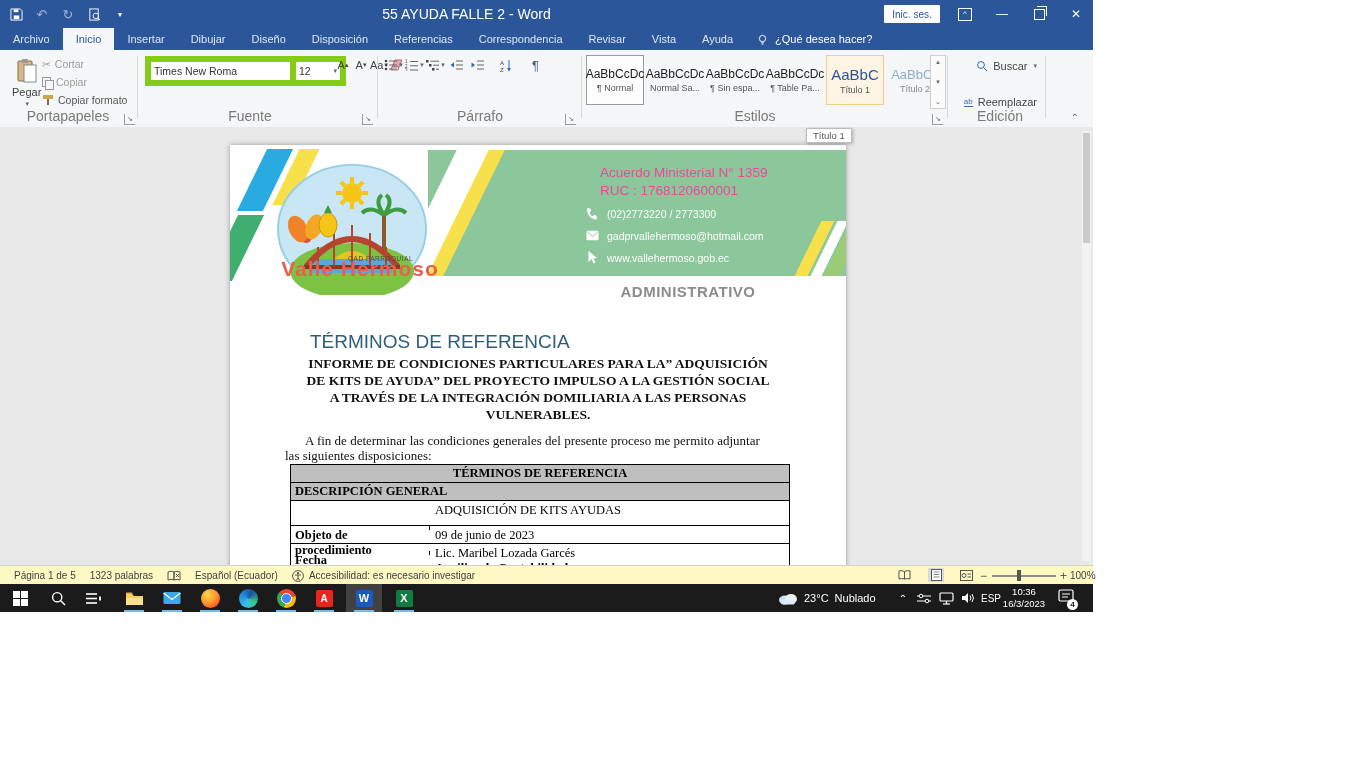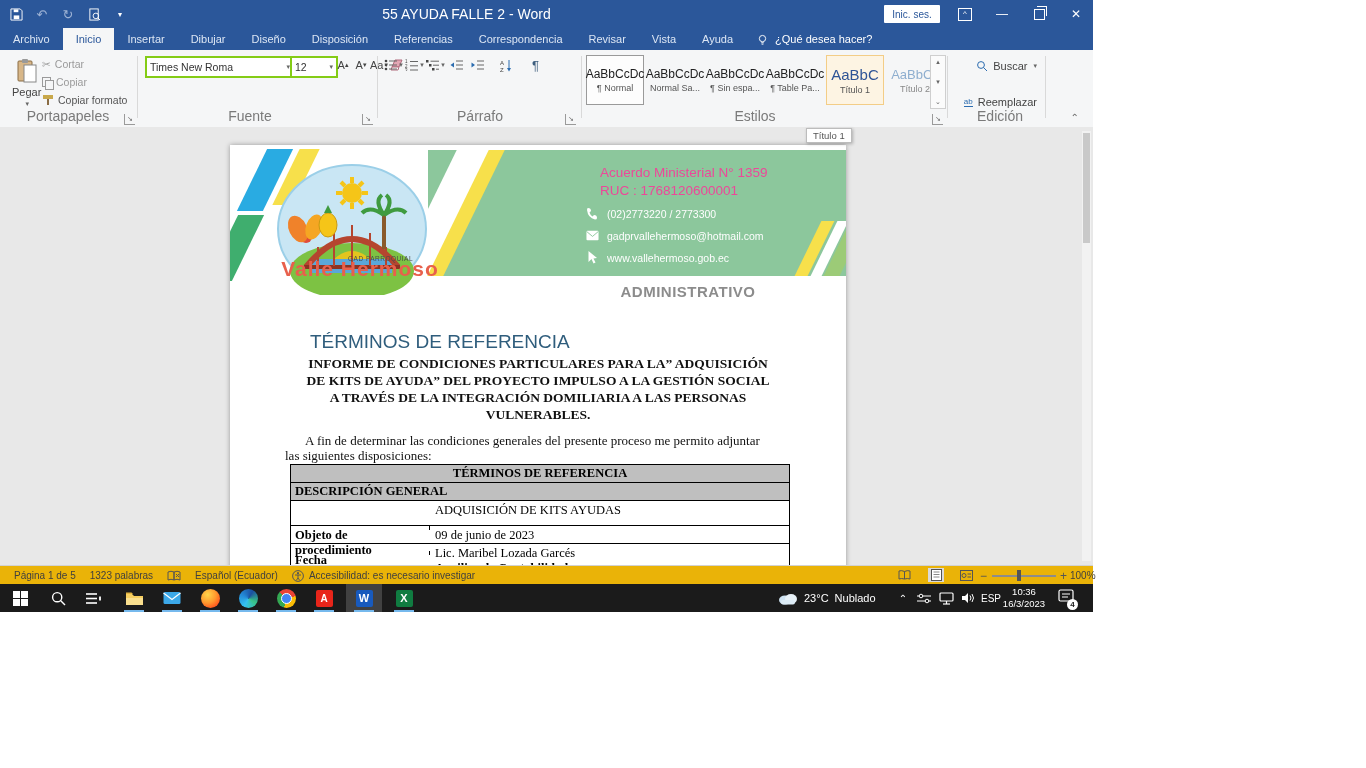--- a/index.html
+++ b/index.html
@@ -24,21 +24,21 @@
   .tellme{display:flex;align-items:center;gap:6px;padding:0 10px;color:#fff;}
   .bulb{width:13px;height:13px;}
   .commentic{position:absolute;right:14px;top:31px;width:16px;height:14px;}
   
   .ribbon{position:absolute;left:0;top:50px;width:1093px;height:77px;background:#f5f6f7;border-bottom:1px solid #d2d2d2;font-size:11px;color:#444;}
   .vsep{position:absolute;top:6px;height:62px;width:1px;background:#d9d9d9;}
   .gl{position:absolute;bottom:3px;font-size:14px;color:#7a7a7a;text-align:center;}
   .launch{position:absolute;bottom:2px;width:10px;height:10px;border:1px solid #9a9a9a;border-top:none;border-right:none;font-size:7px;line-height:9px;text-align:center;color:#666;}
   .bigbtn{position:absolute;display:flex;flex-direction:column;align-items:center;gap:2px;padding:4px 8px;}
   .smallrow{display:flex;align-items:center;gap:4px;font-size:10.5px;color:#555;height:16px;}
-  .combo{background:#fff;border:2px solid #84cc16;height:18px;display:flex;align-items:center;justify-content:space-between;
+  .combo{background:#fff;border:6px solid #84cc16;height:18px;display:flex;align-items:center;justify-content:space-between;
          padding:0 3px;font-size:10.5px;color:#333;}
   .fbtn{min-width:18px;height:18px;display:flex;align-items:center;justify-content:center;font-size:11px;color:#444;}
   .fbtn.on{background:#cde0f5;border:1px solid #9fc3e7;}
   .caret{font-size:7px;color:#666;margin-left:1px;}
   .pbtn{width:21px;height:18px;display:flex;align-items:center;justify-content:center;}
   .pbtn.on{background:#cde0f5;border:1px solid #9fc3e7;}
   .stylecard{width:56px;height:48px;border:1px solid transparent;display:flex;flex-direction:column;align-items:center;justify-content:center;gap:2px;background:transparent;}
   .stylecard.sel{border-color:#9a9a9a;background:#fdfdfd;}
   .stylecard.hov{border-color:#f3cd87;background:#fdf4e3;}
   .stylecard .samp{font-size:12px;color:#222;white-space:nowrap;}
@@ -73,21 +73,21 @@
   
   .dtable{position:absolute;left:60px;top:319px;width:498px;border:1px solid #000;border-bottom:none;
           font-family:"Liberation Serif",serif;font-size:12.5px;color:#000;}
   .trow{display:flex;border-bottom:1px solid #000;}
   .th-title{width:100%;background:#bfbfbf;font-weight:bold;text-align:center;padding:1px 0;}
   .th-sec{width:100%;background:#bfbfbf;font-weight:bold;padding:1px 4px;}
   .tc-l{width:130px;border-right:1px solid #000;padding:2px 4px;font-weight:bold;margin-top:25px;}
   .tc-r{flex:1;padding:2px 5px;}
   .just{text-align:justify;text-align-last:justify;}
   
-  .statusbar{position:absolute;left:0;top:565px;width:1093px;height:19px;background:#eab308;border-top:1px solid #d2d2d2;
+  .statusbar{position:absolute;left:0;top:565px;width:1093px;height:19px;background:#fef9c3;border-top:1px solid #d2d2d2;
              font-size:10px;color:#3f3f3f;display:flex;align-items:center;}
   .sb-item{margin-left:14px;display:flex;align-items:center;gap:5px;white-space:nowrap;}
   .viewic{width:16px;height:14px;display:flex;align-items:center;justify-content:center;}
   .viewic.on{background:#dadada;}
   .zoomtrack{position:absolute;left:992px;top:9px;width:64px;height:2px;background:#8c8c8c;}
   .zoomhandle{position:absolute;left:1017px;top:4px;width:4px;height:11px;background:#555;}
   
   .taskbar{position:absolute;left:0;top:584px;width:1093px;height:28px;background:#1b1b1b;color:#fff;}
   .tbic{position:absolute;top:2px;width:24px;height:24px;display:flex;align-items:center;justify-content:center;}
   .runline{position:absolute;top:26px;height:2px;width:20px;background:#76b9ed;}

